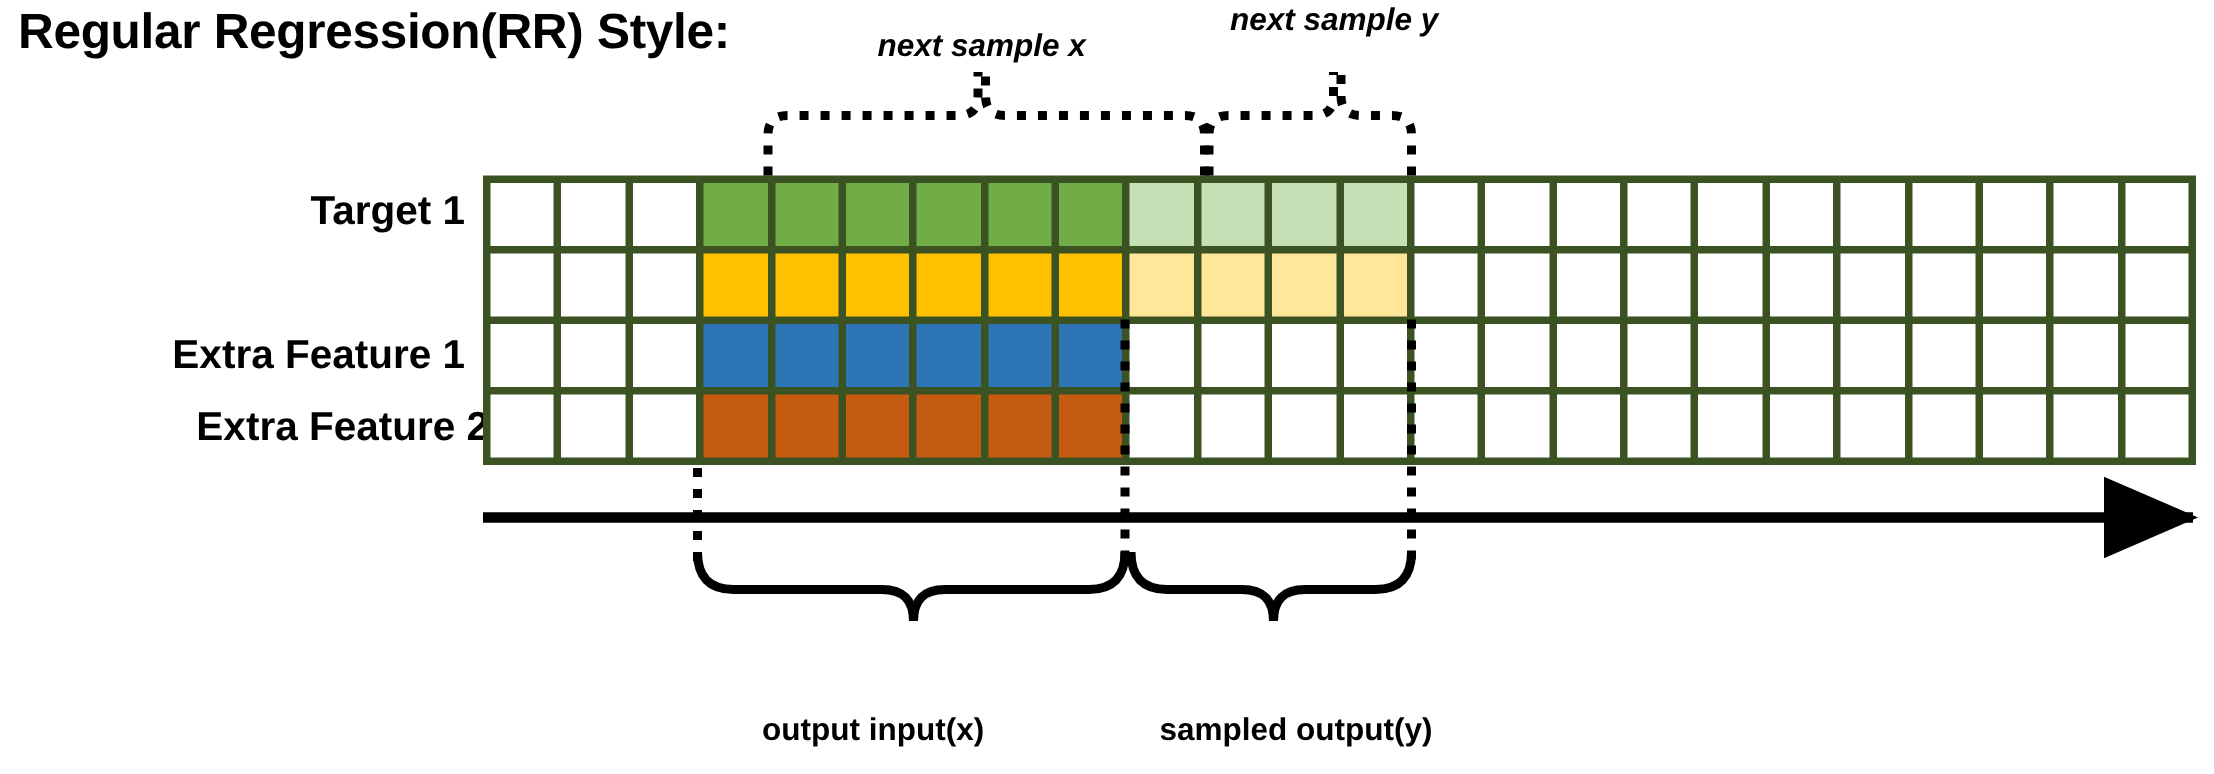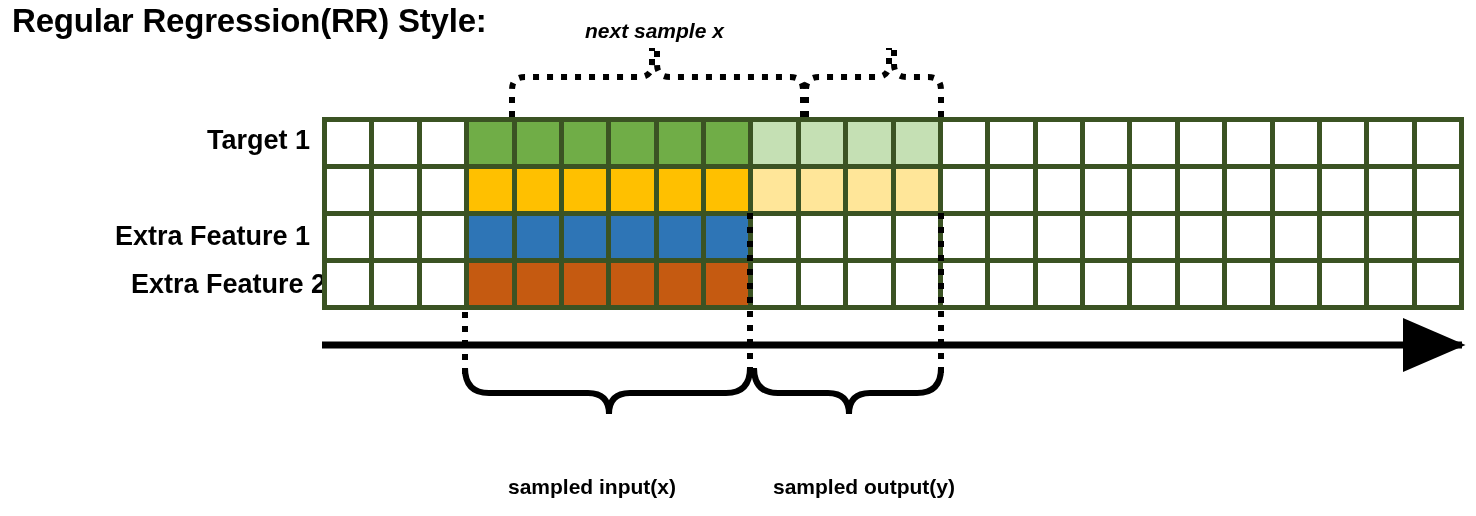--- a/index.html
+++ b/index.html
@@ -156,23 +156,24 @@
       <div class="cell" style="background: rgb(255, 255, 255);"></div>
       <div class="cell" style="background: rgb(255, 255, 255);"></div>
       <div class="cell" style="background: rgb(255, 255, 255);"></div>
       <div class="cell" style="background: rgb(255, 255, 255);"></div>
       <div class="cell" style="background: rgb(255, 255, 255);"></div>
       <div class="cell" style="background: rgb(255, 255, 255);"></div>
       <div class="cell" style="background: rgb(255, 255, 255);"></div>
     </div>
 
   <div class="brace-cap" style="left:585px;top:19px;">next sample x</div>
+  <div class="brace-cap" style="left:820px;top:2px;">next sample y</div>
 
   <div class="foot-block" style="left:508px;top:422px;">
-    <div>sampled input(x)</div>
+    <div>output input(x)</div>
     
     
   </div>
   <div class="foot-block" style="left:773px;top:422px;">
     <div>sampled output(y)</div>
     
     
   </div>
 
   <svg class="overlay" viewBox="0 0 1476 516">

